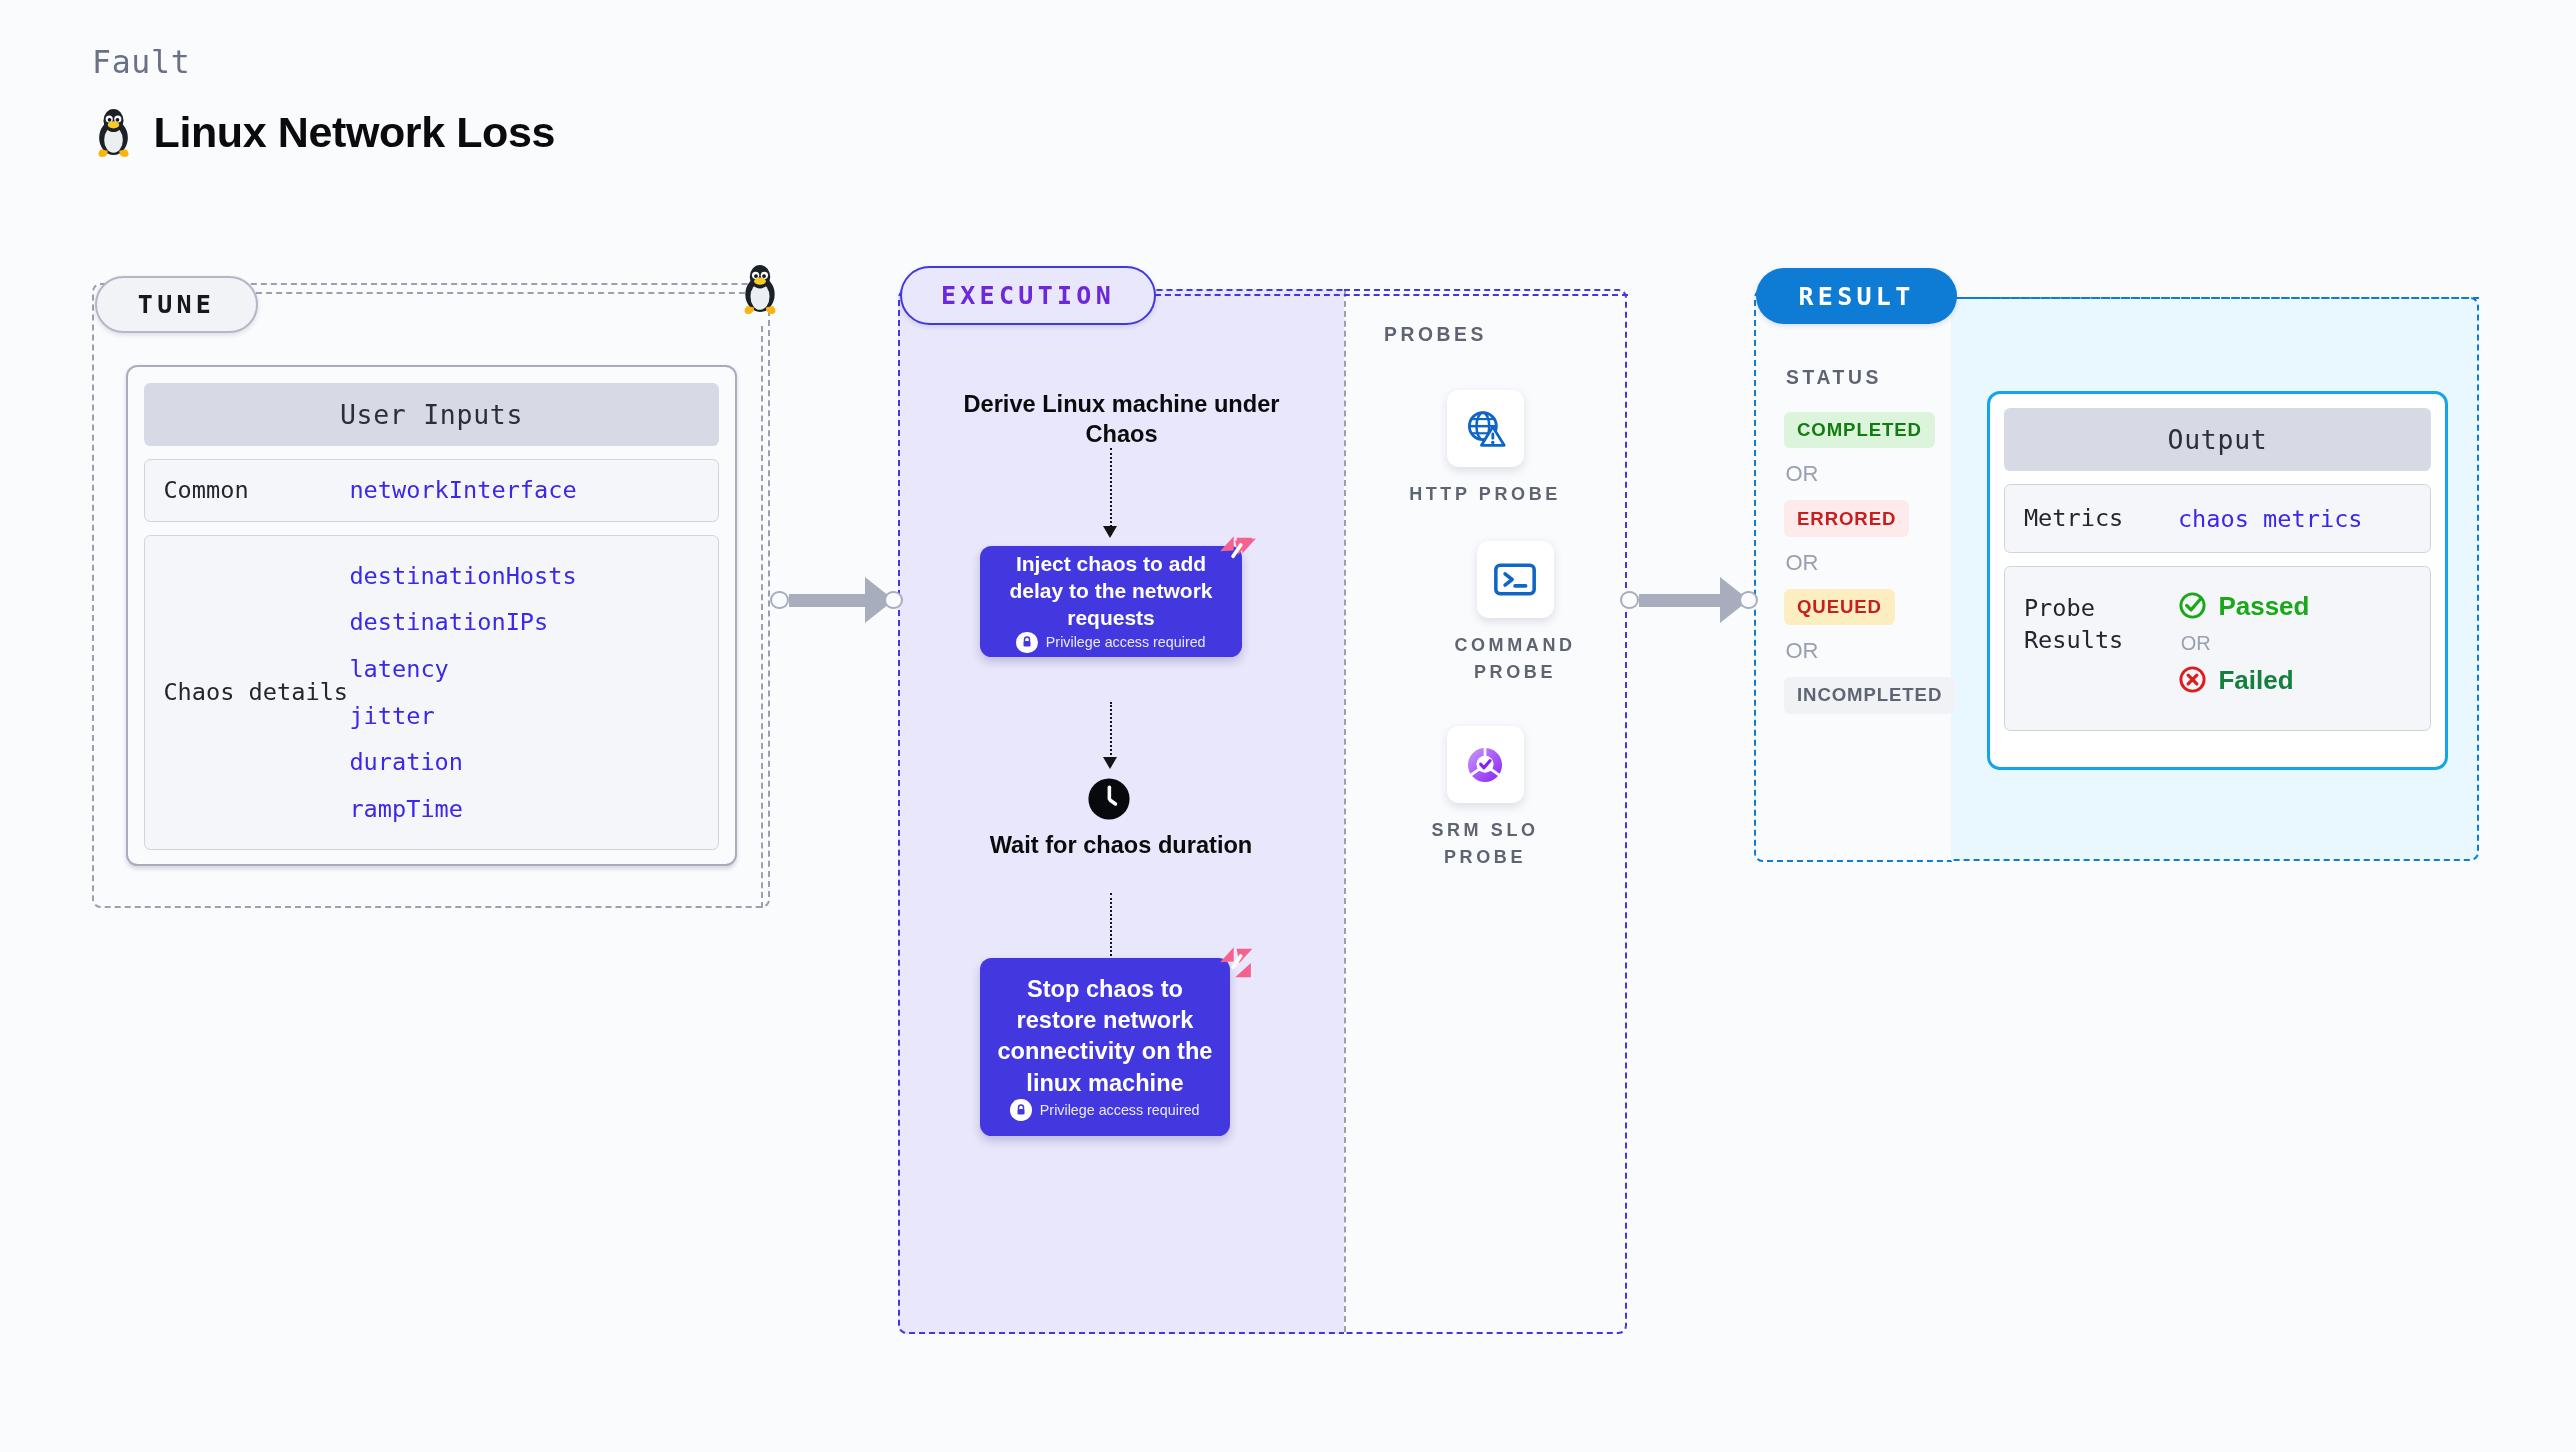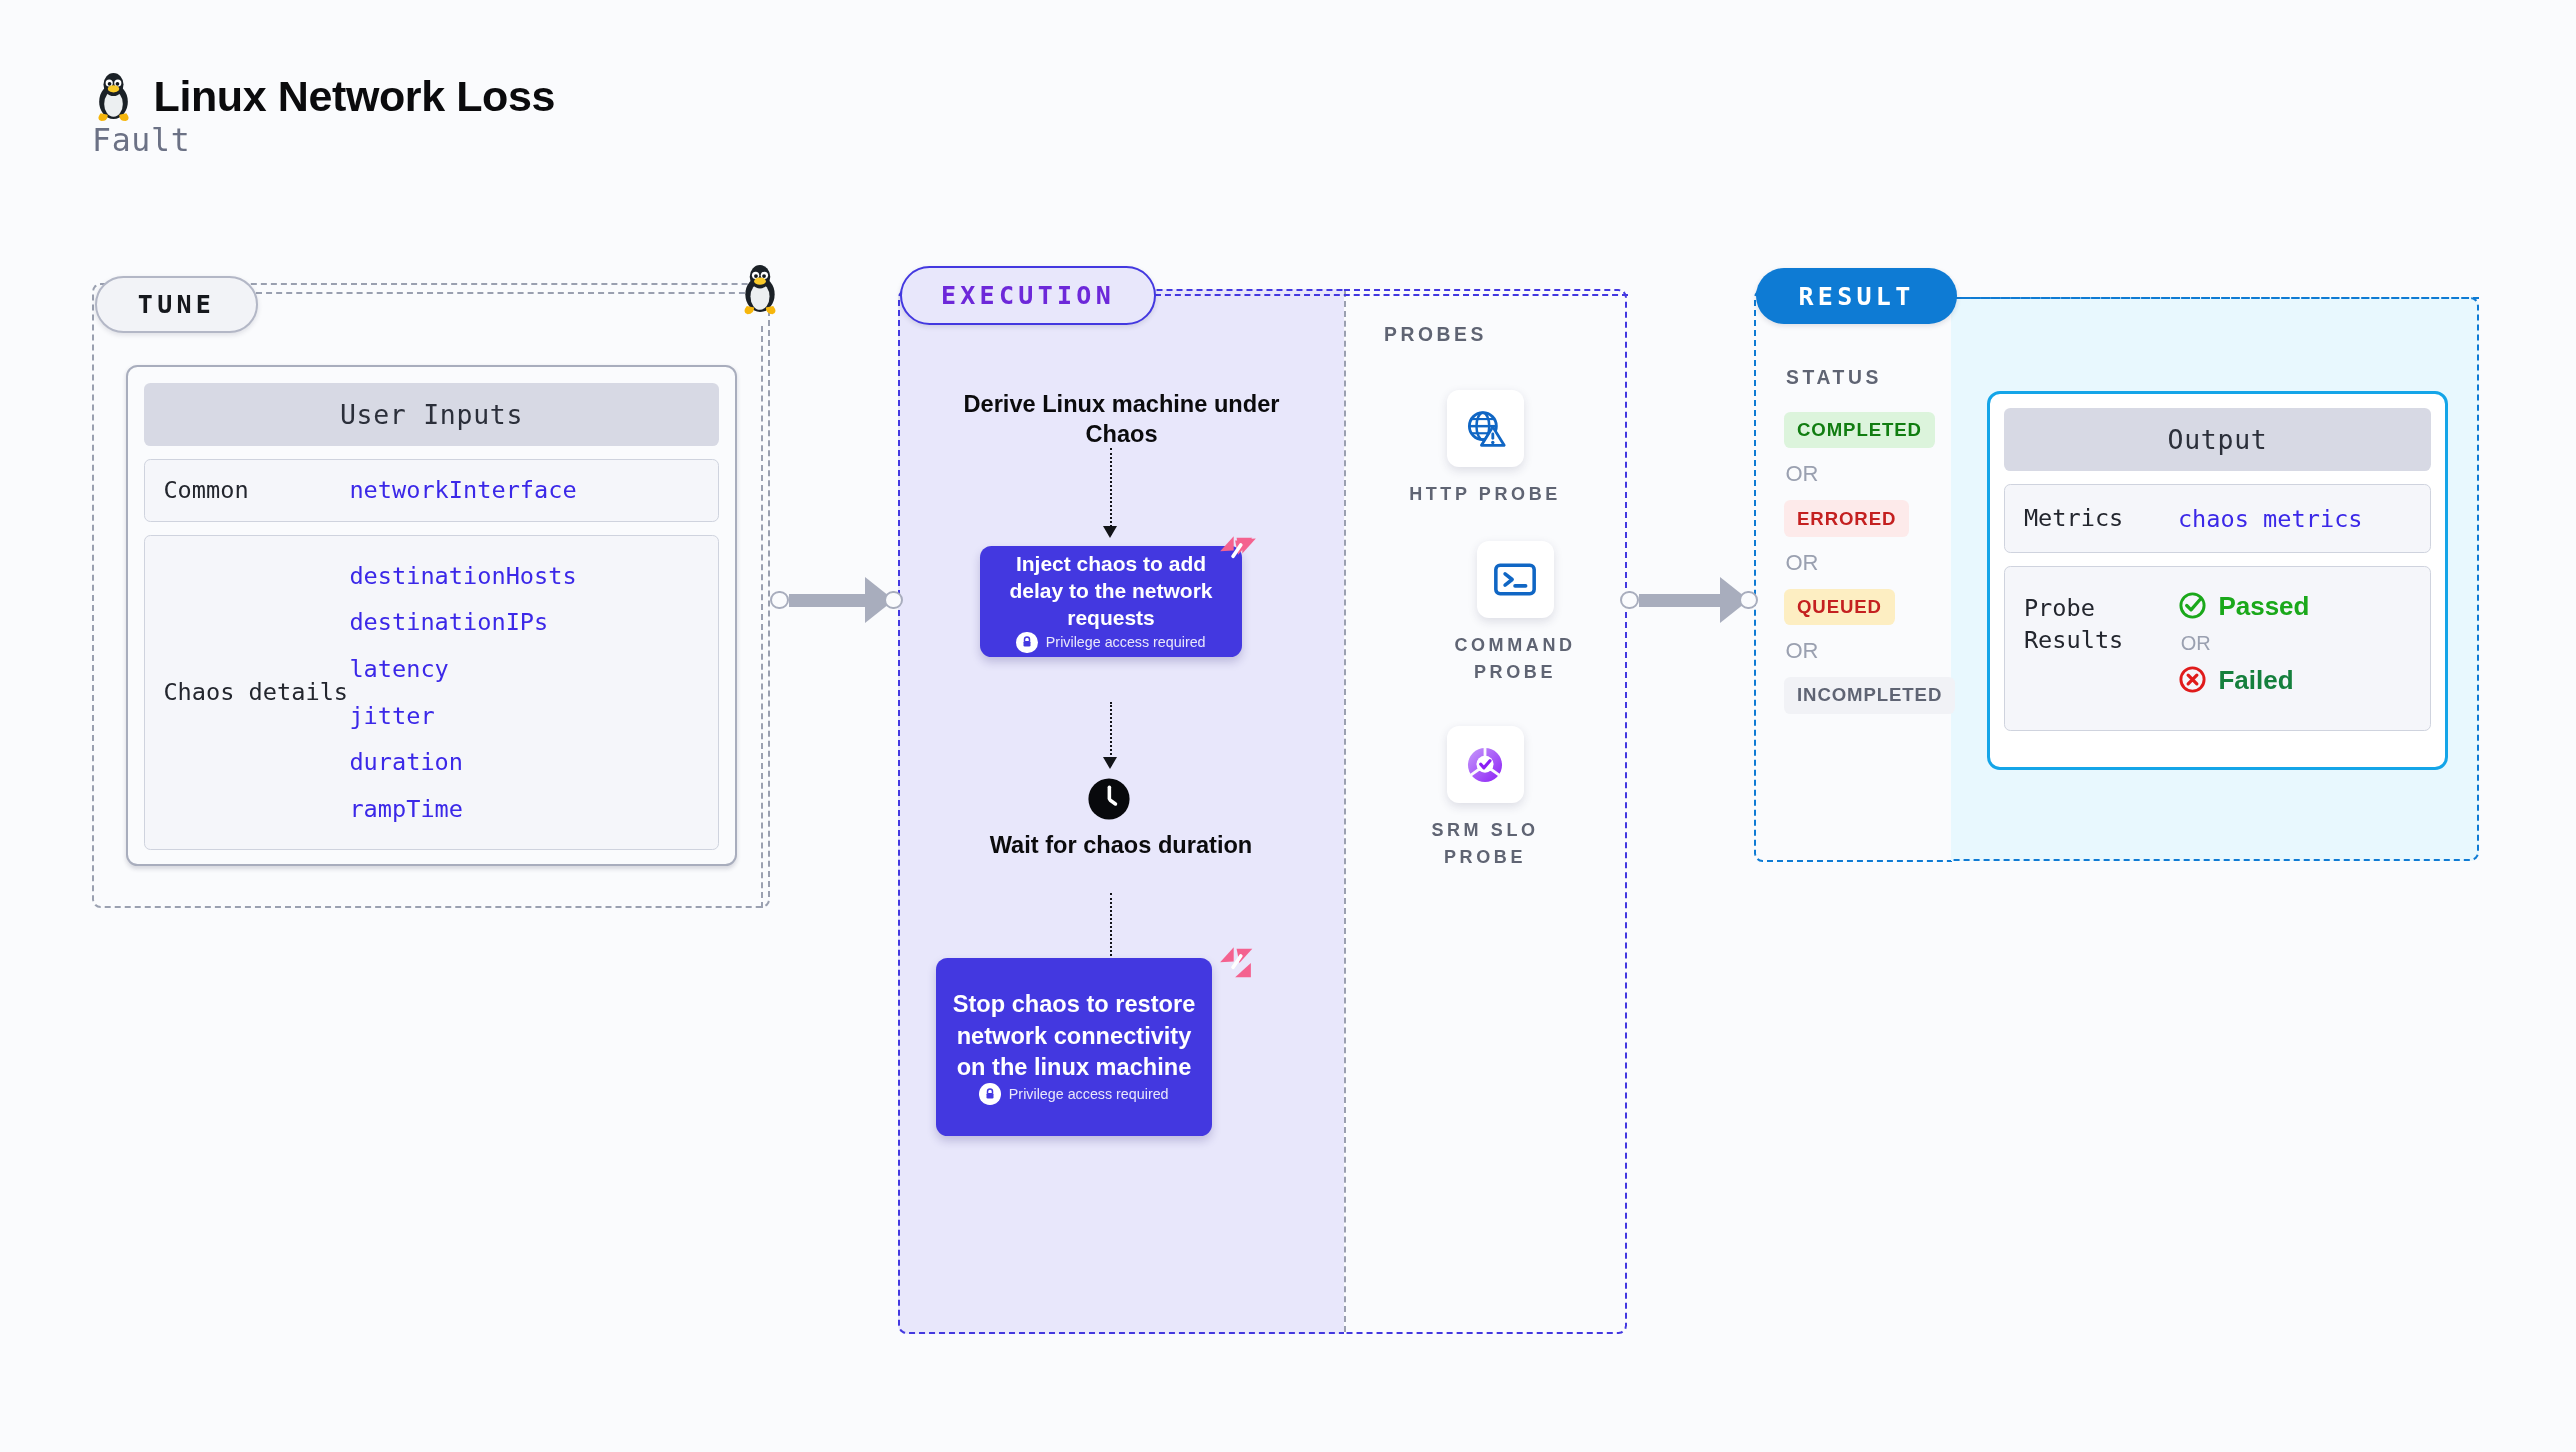--- a/index.html
+++ b/index.html
@@ -98,21 +98,21 @@
     border-right:7.9px solid transparent;border-top:12px solid #121418;}
   #arr1{left:1110px;top:448px;height:87px;}
   #arr2{left:1110px;top:702px;height:64px;}
   #arr3{left:1110px;top:893px;height:79px;}
 
   .purple-card{position:absolute;box-sizing:border-box;background:#4338e0;
     border-radius:11.5px;color:#fff;text-align:center;
     box-shadow:0 5px 10px rgba(40,30,120,.22);
     display:flex;flex-direction:column;align-items:center;justify-content:center;}
   #pcard1{left:980px;top:546px;width:262px;height:111px;padding:10px 15.8px;}
-  #pcard2{left:936px;top:958px;width:276px;height:178px;padding:10px 15.8px;}
+  #pcard2{left:980px;top:958px;width:250px;height:178px;padding:10px 15.8px;}
   .pc-text{font-size:21px;font-weight:600;line-height:1.3;}
   #pcard2 .pc-text{font-size:23.6px;font-weight:700;line-height:1.33;}
   .priv{display:flex;align-items:center;gap:7.9px;}
   .priv-label{font-size:14.3px;color:#e9e8fb;}
   .lock-badge{width:21.5px;height:21.5px;border-radius:50%;background:#fff;
     display:flex;align-items:center;justify-content:center;flex:none;}
   .harness-mark{position:absolute;width:40px;height:40px;}
   #hm1{left:1218px;top:532px;}
   #hm2{left:1218px;top:943px;}
 
@@ -160,39 +160,39 @@
   .conn-dot{width:18.6px;height:18.6px;border-radius:50%;background:#fafbfd;
     border:2.9px solid #a8adbd;box-sizing:border-box;flex:none;}
   .conn-bar{height:13px;background:#a8adbd;flex:1;}
   .conn-head{width:0;height:0;border-top:23px solid transparent;
     border-bottom:23px solid transparent;border-left:29px solid #a8adbd;flex:none;}
 </style>
 </head>
 <body>
 
 <div id="header">
+  <div id="fault-label">Fault</div>
   <div id="title-row">
     <span>
       <svg class="tux" width="43" height="52" viewBox="0 0 60 72">
         <ellipse cx="30" cy="44" rx="20" ry="24" fill="#1b2127"></ellipse>
         <ellipse cx="30" cy="47" rx="13" ry="18" fill="#eceff1"></ellipse>
         <ellipse cx="30" cy="20" rx="14" ry="16" fill="#1b2127"></ellipse>
         <circle cx="24" cy="18" r="5" fill="#fff"></circle>
           <circle cx="36" cy="18" r="5" fill="#fff"></circle>
         <circle cx="24.5" cy="19" r="2.6" fill="#11161b"></circle>
           <circle cx="35.5" cy="19" r="2.6" fill="#11161b"></circle>
         <path d="M22 27 Q30 34 38 27 Q30 31 22 27Z" fill="#f6c026"></path>
         <ellipse cx="30" cy="26" rx="8" ry="5" fill="#f9ca2a"></ellipse>
         <path d="M12 60 Q5 69 13 71 Q22 71 22 62Z" fill="#f6b60c"></path>
         <path d="M48 60 Q55 69 47 71 Q38 71 38 62Z" fill="#f6b60c"></path>
       </svg>
     </span>
     <span id="title-text">Linux Network Loss</span>
   </div>
-  <div id="fault-label">Fault</div>
 </div>
 
 <div class="region" id="tune-region"></div>
 <div class="region" id="exec-region"></div>
 <div class="region" id="probes-region"></div>
 <div id="probes-divider"></div>
 <div class="region" id="result-region"></div>
 <div id="result-divider"></div>
 <div class="region" id="output-region"></div>
 

